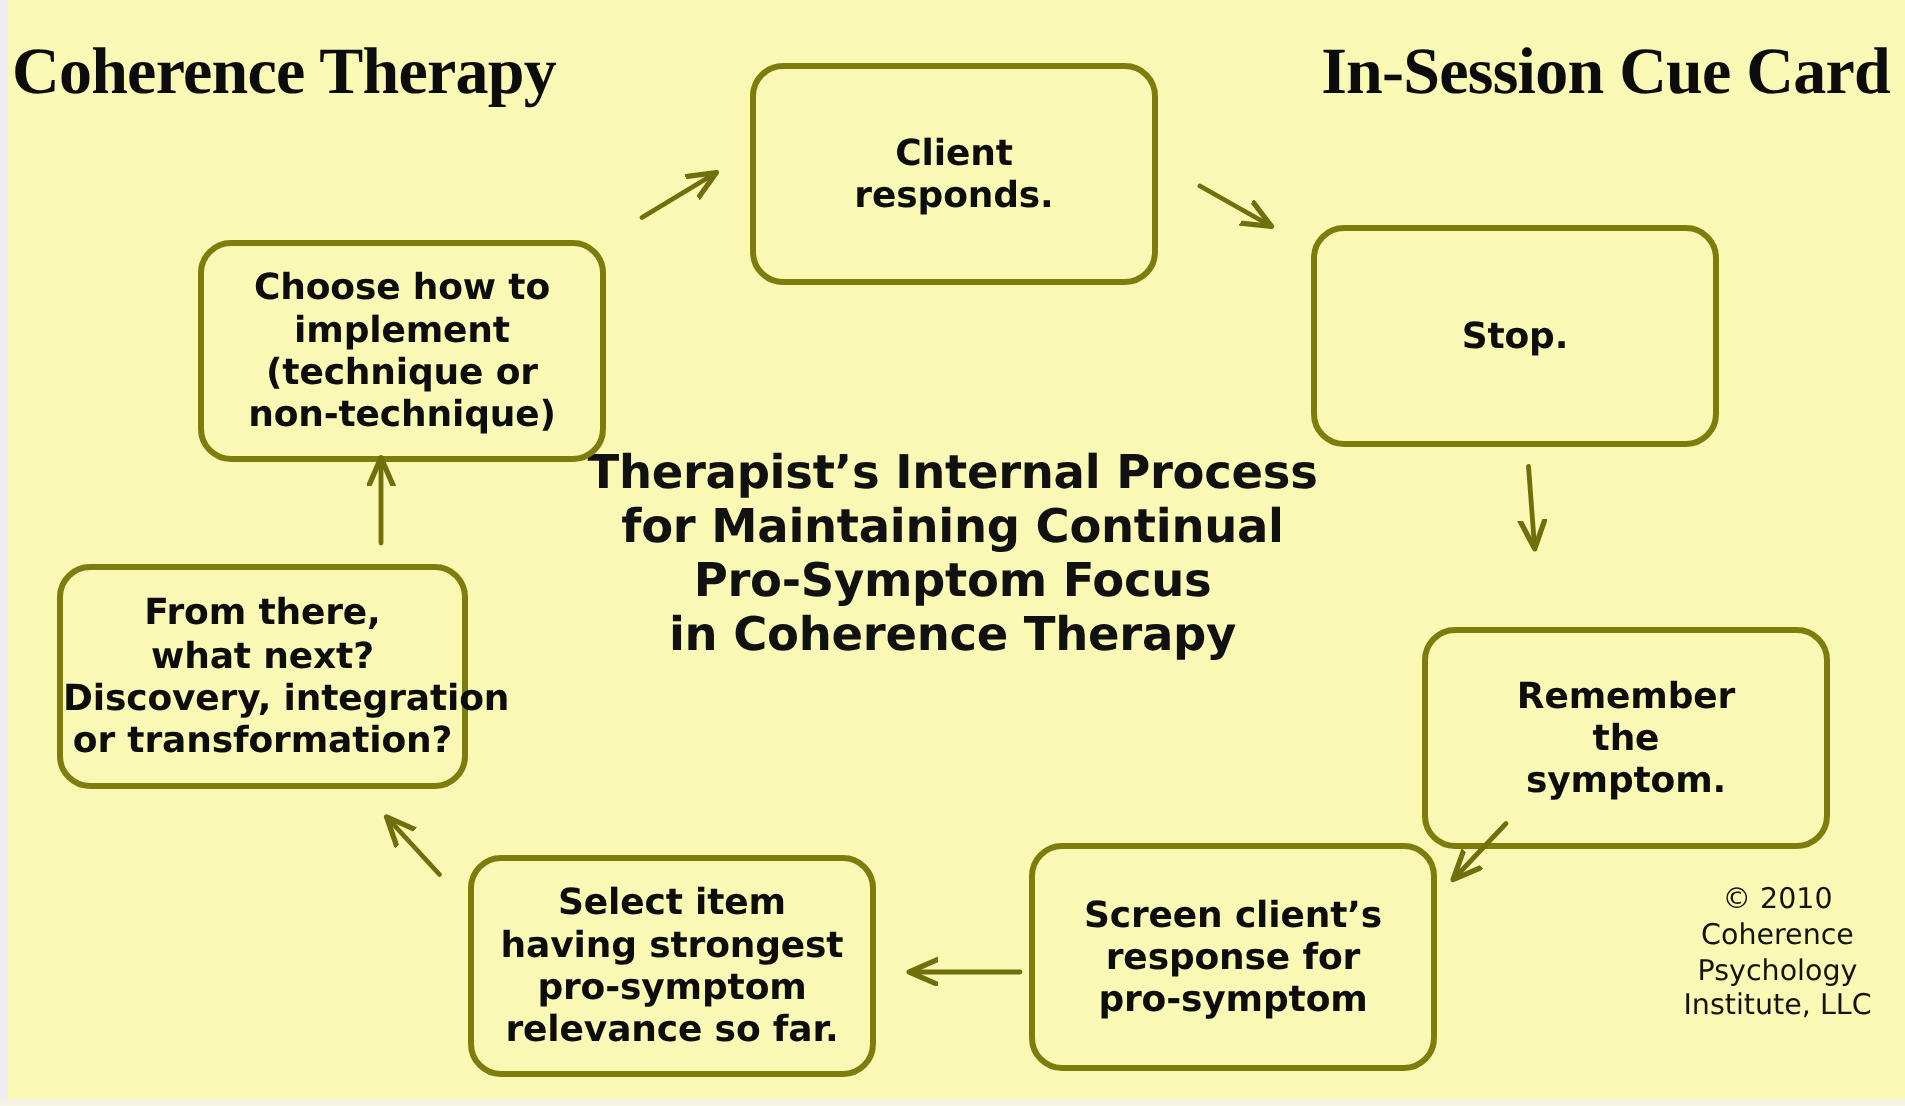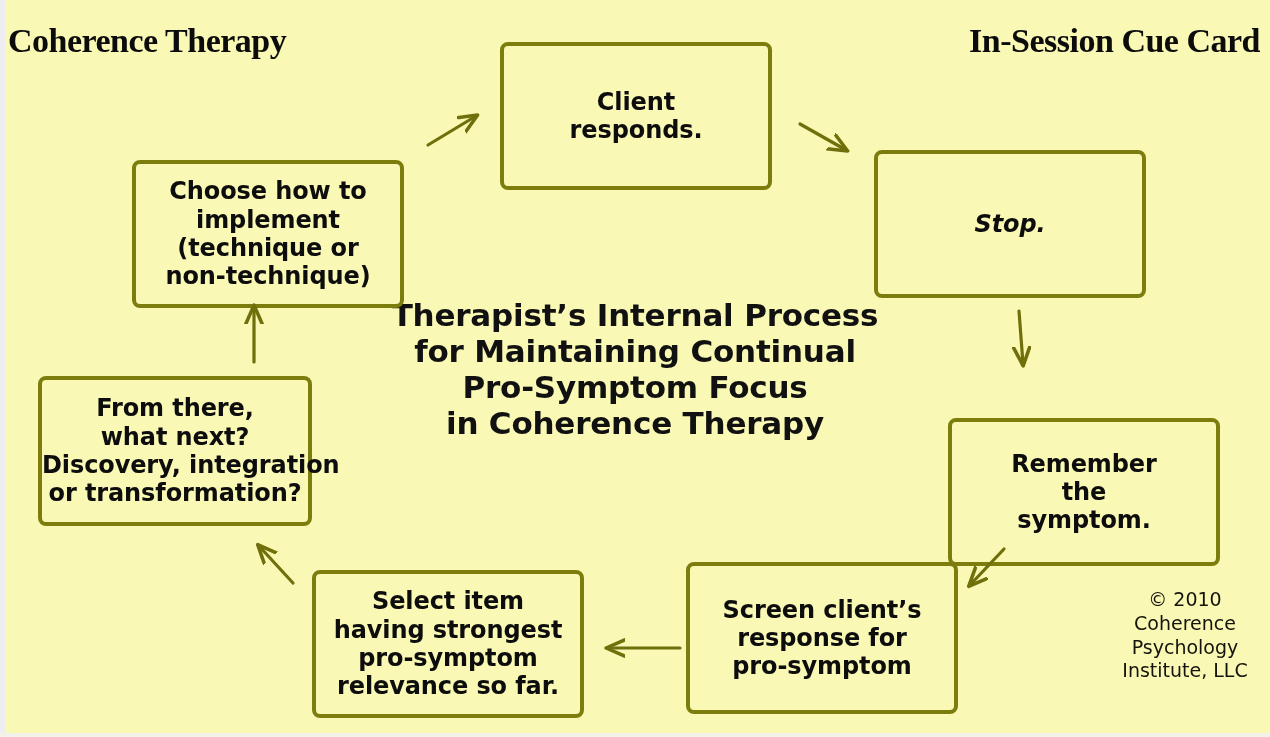--- a/index.html
+++ b/index.html
@@ -27,21 +27,21 @@
     left: 0; bottom: 0;
     width: 1270px; height: 4px;
     background: #f2f2e8;
   }
 
   
   .title {
     position: absolute;
     font-family: "Liberation Serif", "DejaVu Serif", serif;
     font-weight: bold;
-    font-size: 34px;
+    font-size: 44px;
     color: #0c0c0c;
     white-space: nowrap;
     letter-spacing: -0.5px;
   }
   #title-left  { left: 8px;  top: 22px; }
   #title-right { right: 10px; top: 22px; }
 
   
   #center-caption {
     position: absolute;
@@ -55,37 +55,37 @@
     color: #111111;
     letter-spacing: -0.2px;
   }
   #center-caption div { white-space: nowrap; }
 
   
   .node {
     position: absolute;
     box-sizing: border-box;
     border: 4px solid #7d7d0e;
-    border-radius: 8px;
+    border-radius: 22px;
     background: #f9f8b4;
     display: flex;
     align-items: center;
     justify-content: center;
     text-align: center;
     color: #0d0d0d;
     font-size: 24px;
     line-height: 1.18;
     font-weight: 600;
     letter-spacing: -0.1px;
   }
   .node .lines { width: 100%; padding: 0 6px; }
   .node .lines div { white-space: nowrap; }
 
   #node-client    { left: 500px; top: 42px;  width: 272px; height: 148px; }
-  #node-stop      { left: 874px; top: 150px; width: 272px; height: 148px; font-style: italic; }
+  #node-stop      { left: 874px; top: 150px; width: 272px; height: 148px; }
   #node-remember  { left: 948px; top: 382px; width: 272px; height: 148px; margin-top: 36px; }
   #node-screen    { left: 686px; top: 562px; width: 272px; height: 152px; }
   #node-select    { left: 312px; top: 570px; width: 272px; height: 148px; }
   #node-fromthere { left: 38px;  top: 376px; width: 274px; height: 150px; }
   #node-choose    { left: 132px; top: 160px; width: 272px; height: 148px; }
 
   
   #arrow-layer {
     position: absolute;
     left: 0; top: 0;

